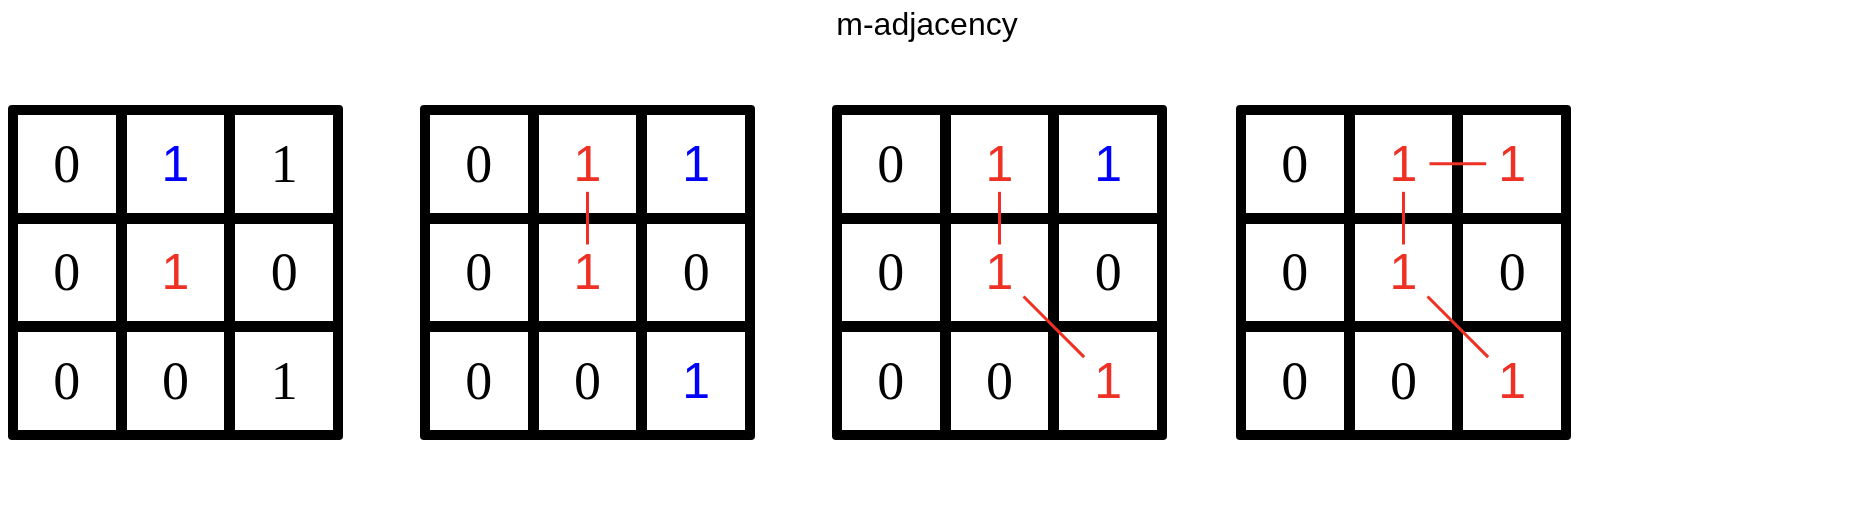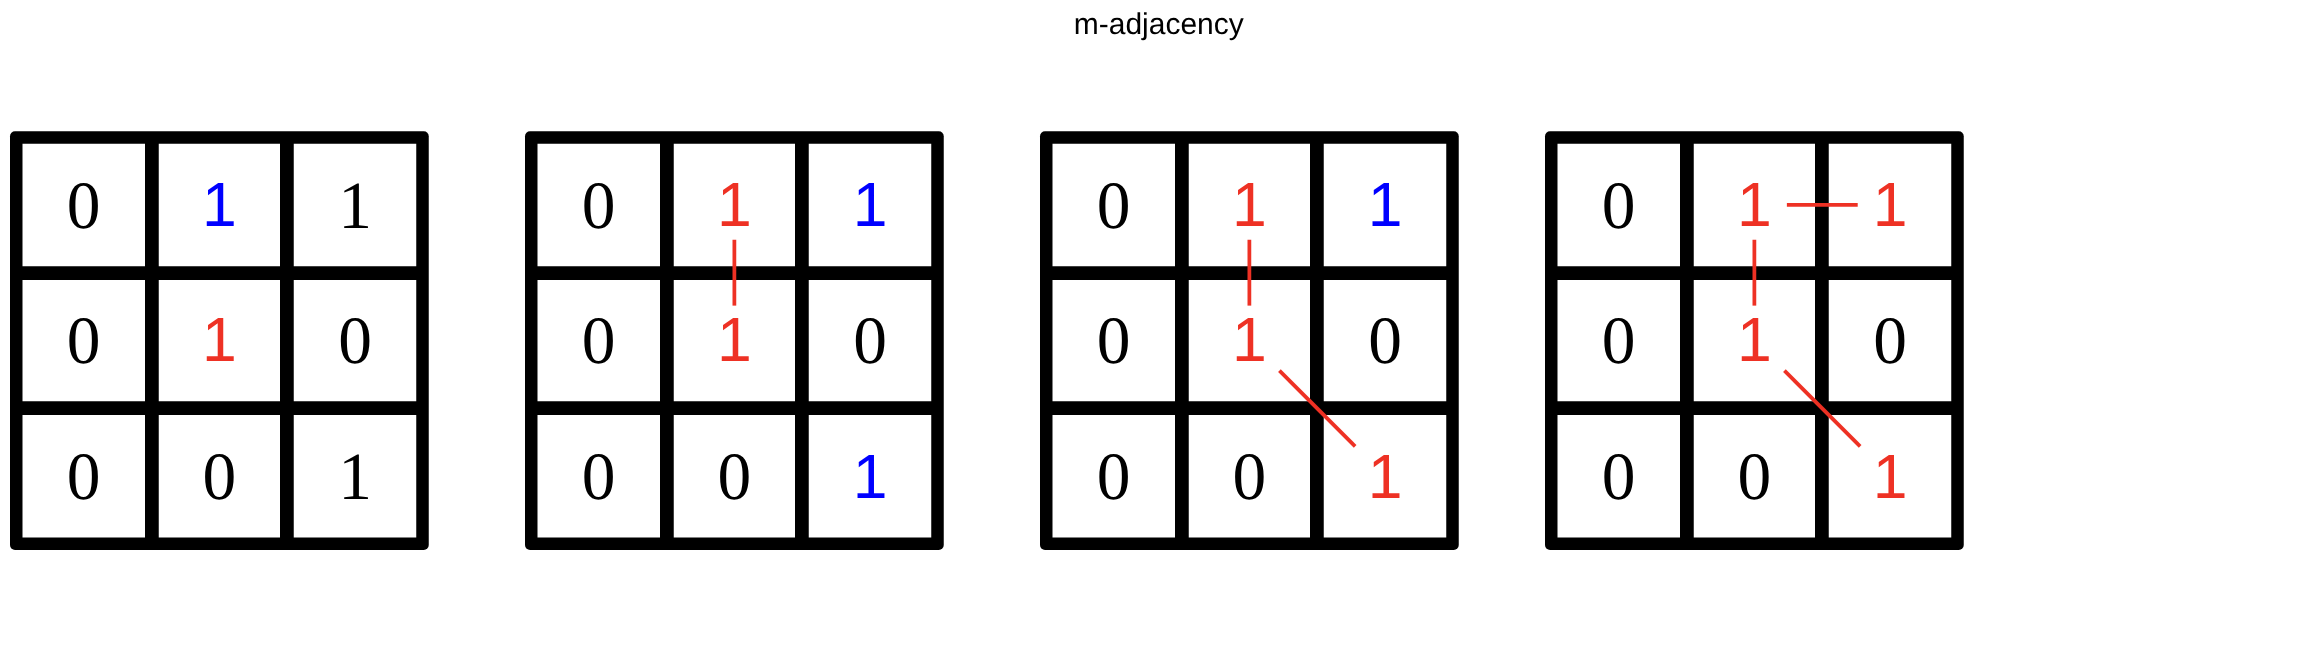--- a/index.html
+++ b/index.html
@@ -19,21 +19,21 @@
     width: 1854px;
     height: 516px;
   }
   .title {
     position: absolute;
     top: 6px;
     left: 0;
     width: 1854px;
     text-align: center;
     font-family: "Liberation Sans", sans-serif;
-    font-size: 24px;
+    font-size: 32px;
     color: #000000;
     letter-spacing: 0px;
   }
   .grids {
     position: absolute;
     top: 105px;
     left: 0;
     width: 1854px;
     height: 340px;
   }

